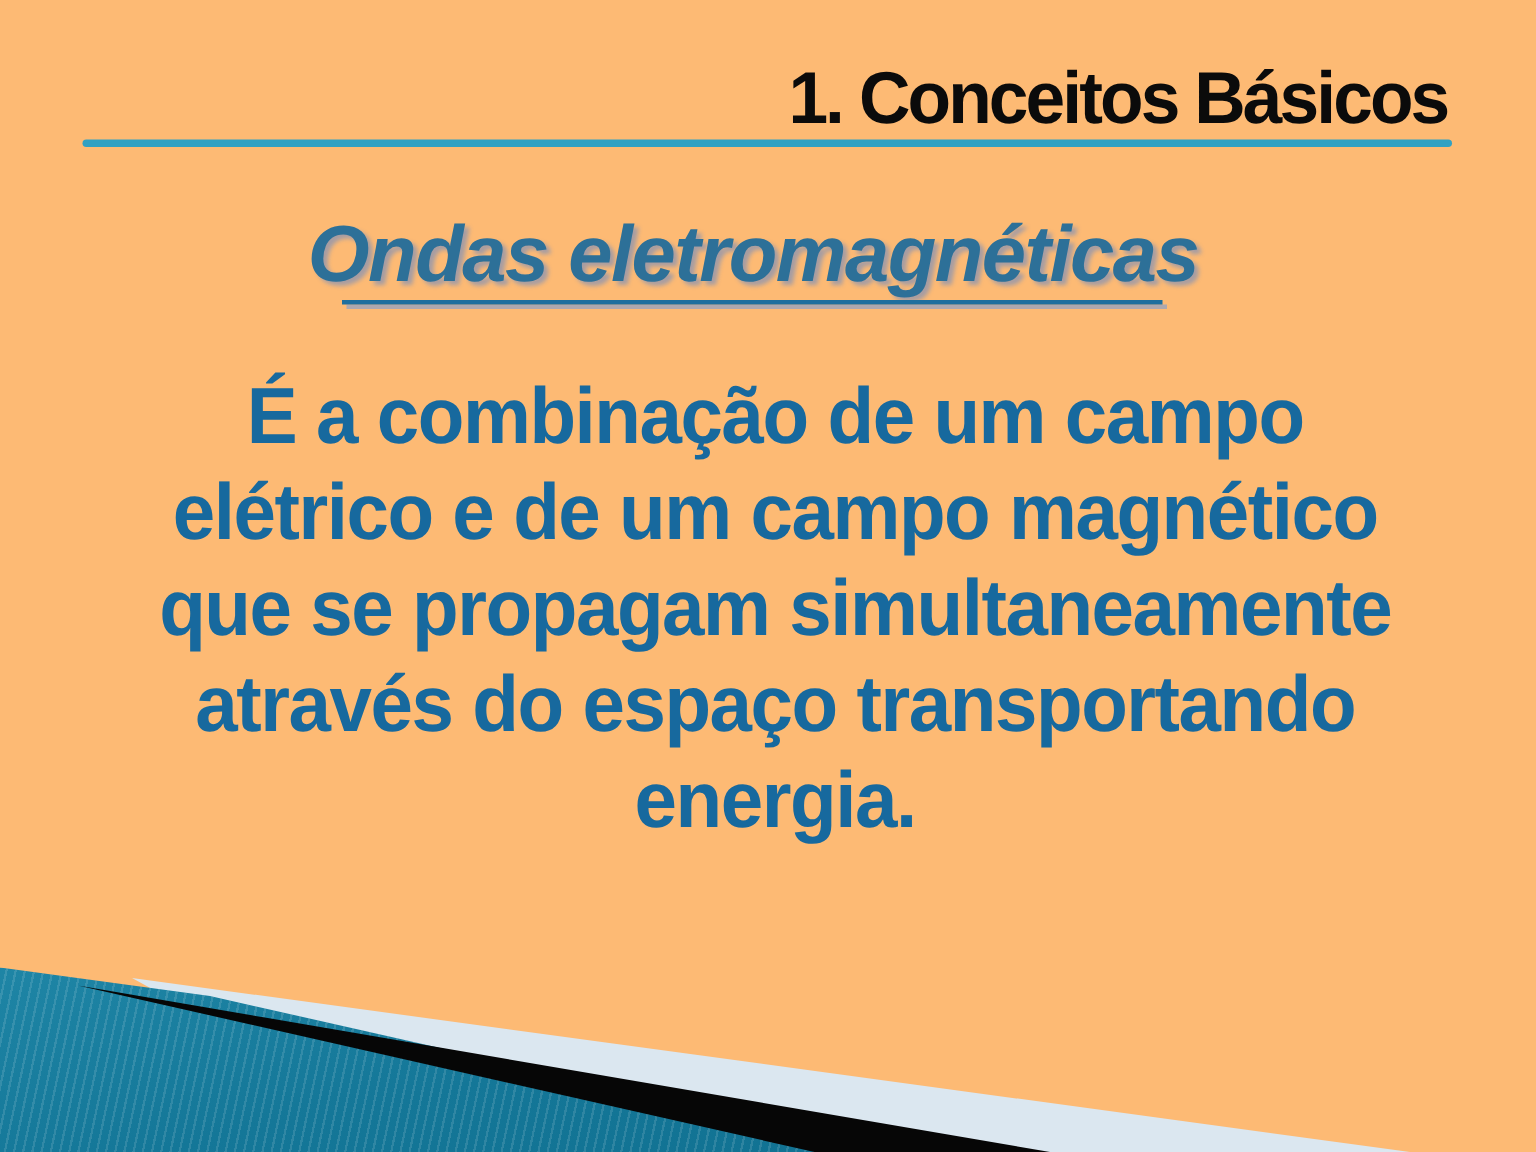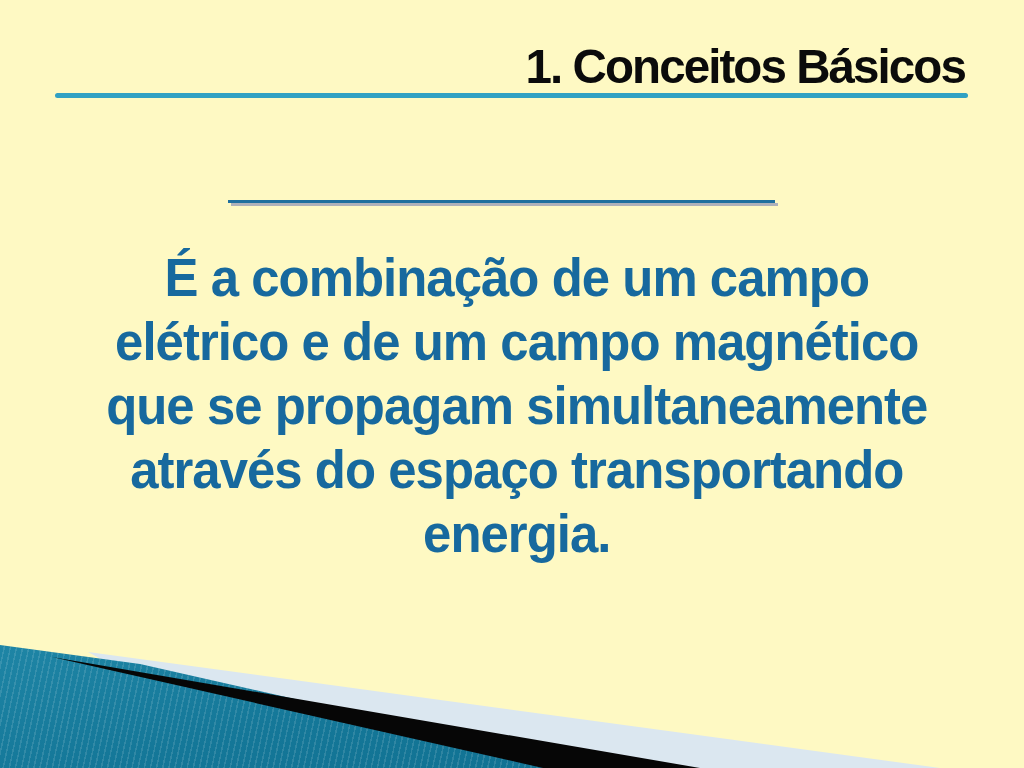--- a/index.html
+++ b/index.html
@@ -6,21 +6,21 @@
   body{
     width:1024px;height:768px;
     background:#ffffff;
     overflow:hidden;
     font-family:"Liberation Sans", sans-serif;
     position:relative;
   }
   .slide{
     position:absolute;inset:0;
     width:1024px;height:768px;
-    background:#fef9c3;
+    background:#fdba74;
     overflow:hidden;
   }
   
   .page-title{
     position:absolute;
     top:42px;right:59px;
     margin:0;
     font-size:49px;
     line-height:1.0;
     font-weight:bold;
@@ -107,20 +107,23 @@
 </style>
 </head>
 <body>
 
 <div class="slide">
 
   <h1 class="page-title">1. Conceitos Básicos</h1>
 
   <div class="title-rule"></div>
 
+  <div class="subtitle-wrap">
+    <h2 class="subtitle">Ondas eletromagnéticas</h2>
+  </div>
 
   <div class="subtitle-rule"></div>
 
   <p class="body-text">É a combinação de um campo
 elétrico e de um campo magnético
 que se propagam simultaneamente
 através do espaço transportando
 energia.</p>
 
   <div class="swoosh">

